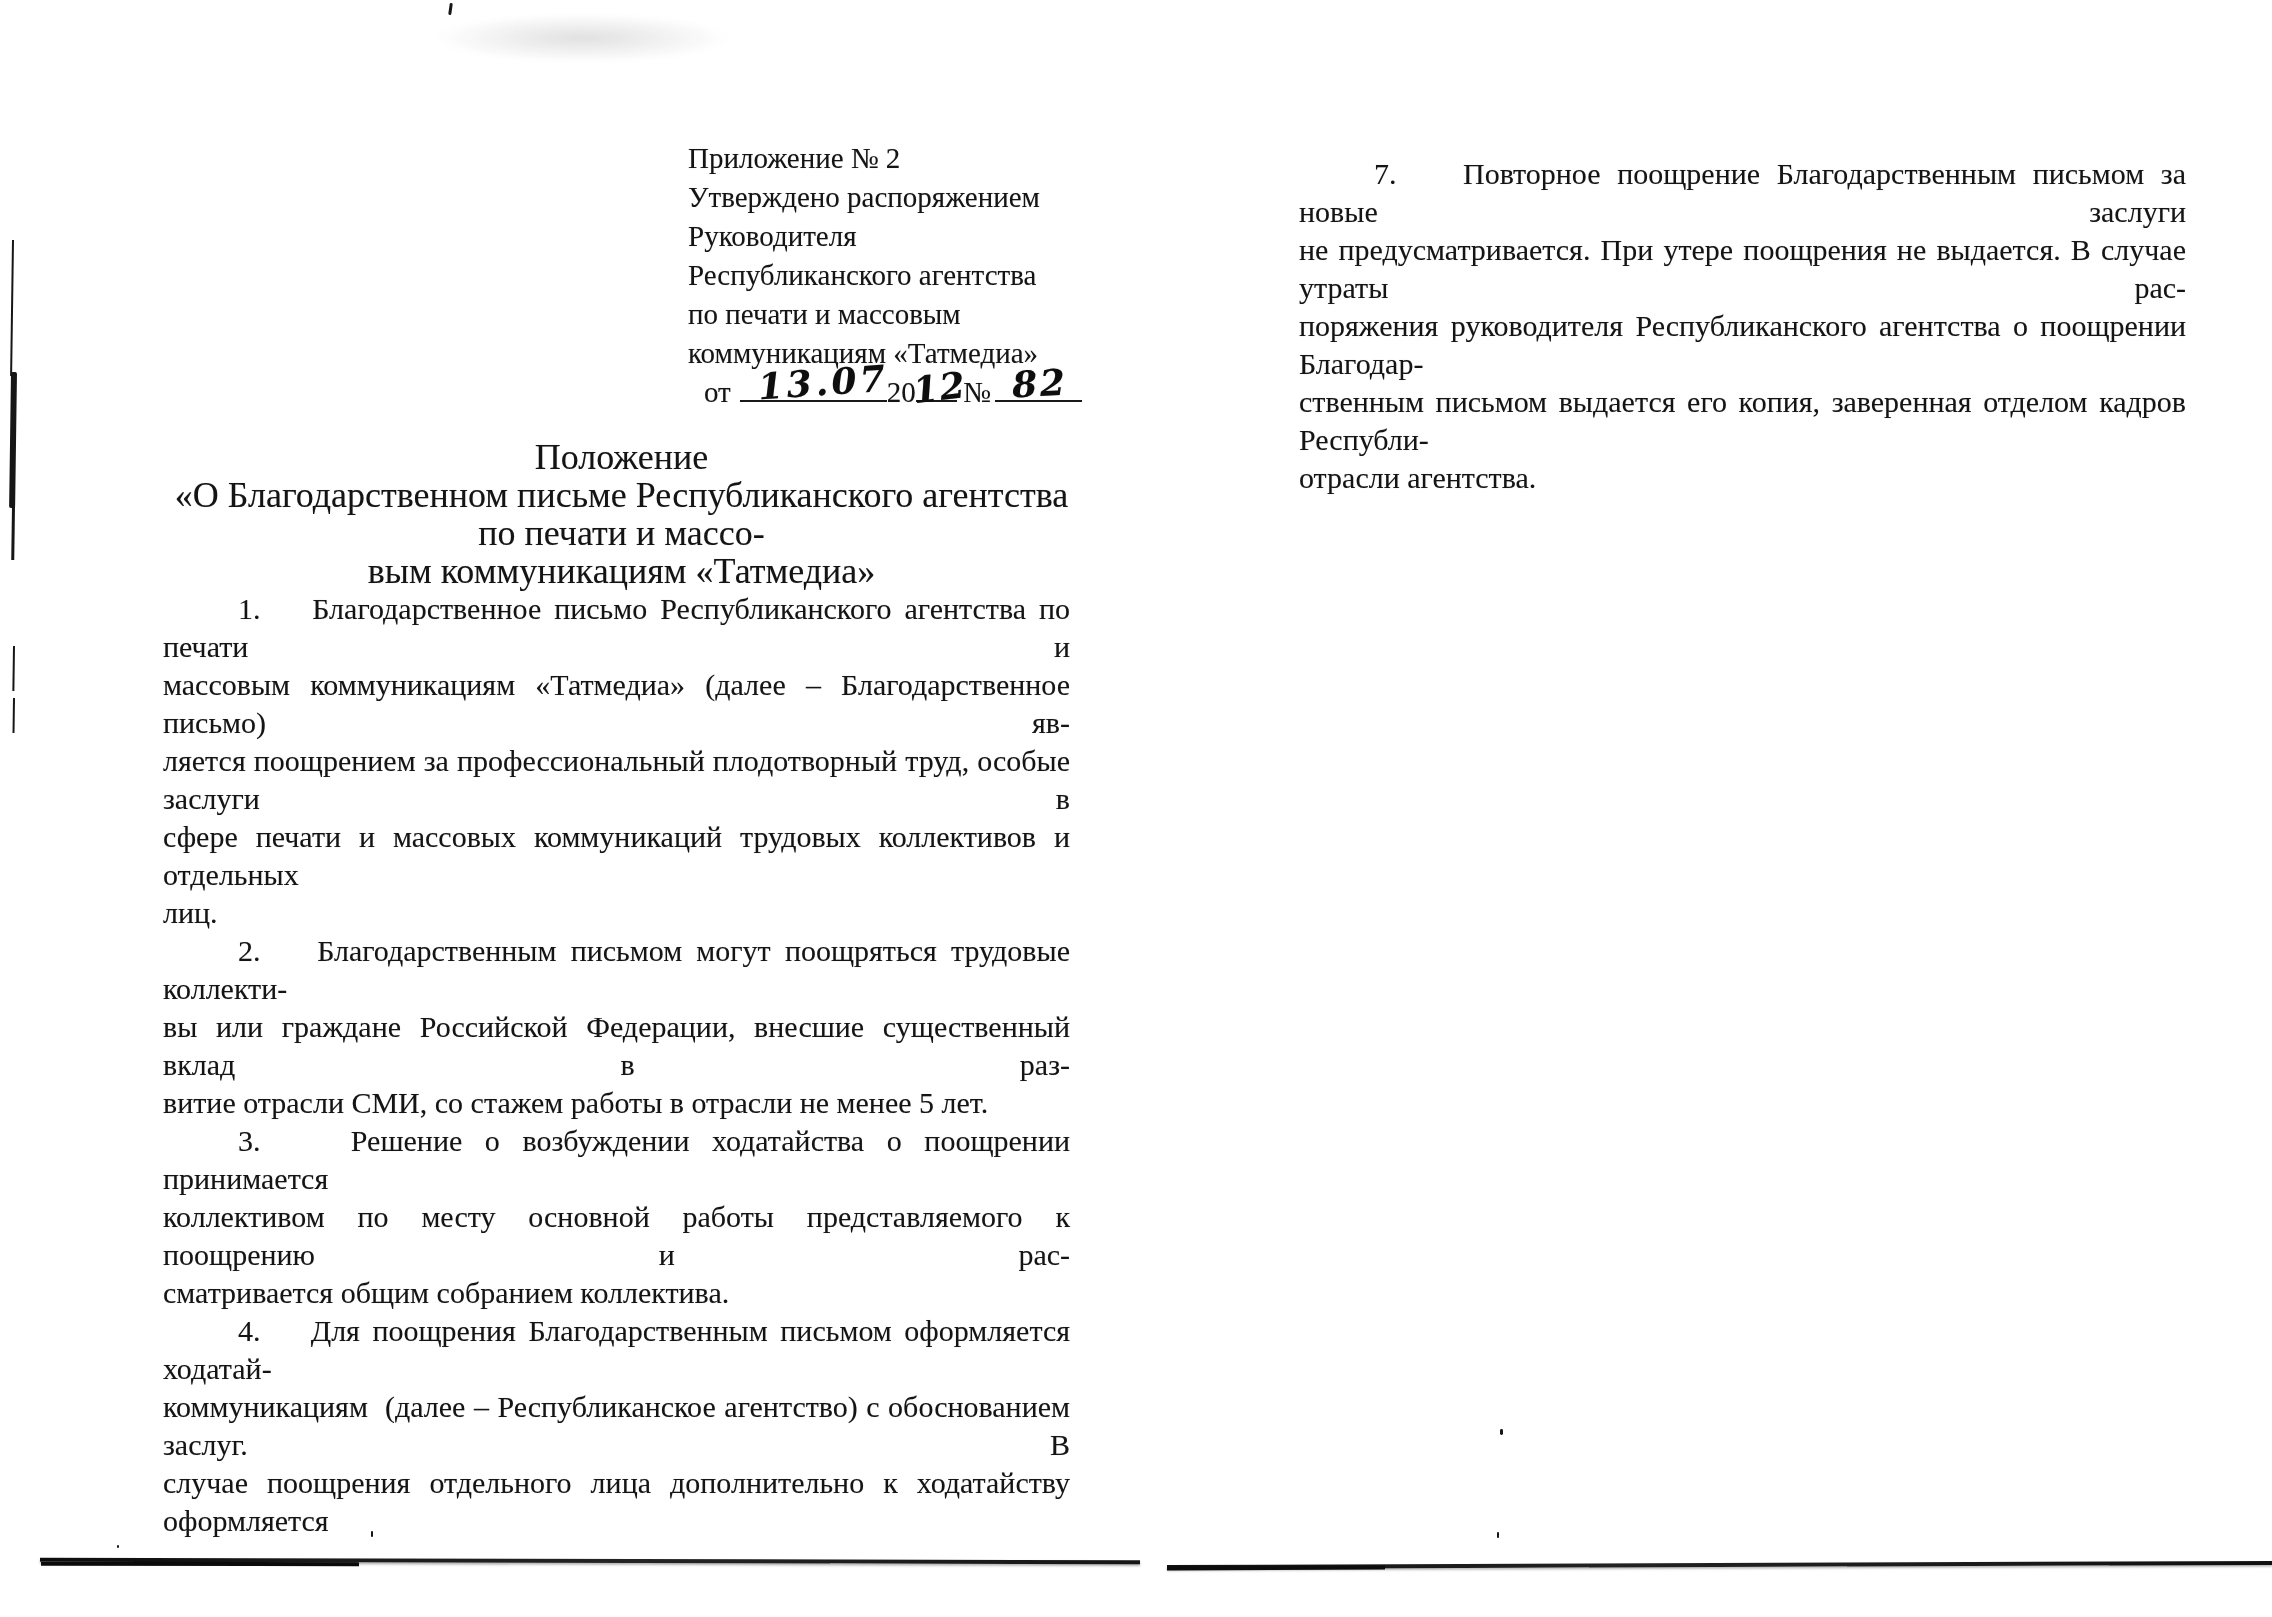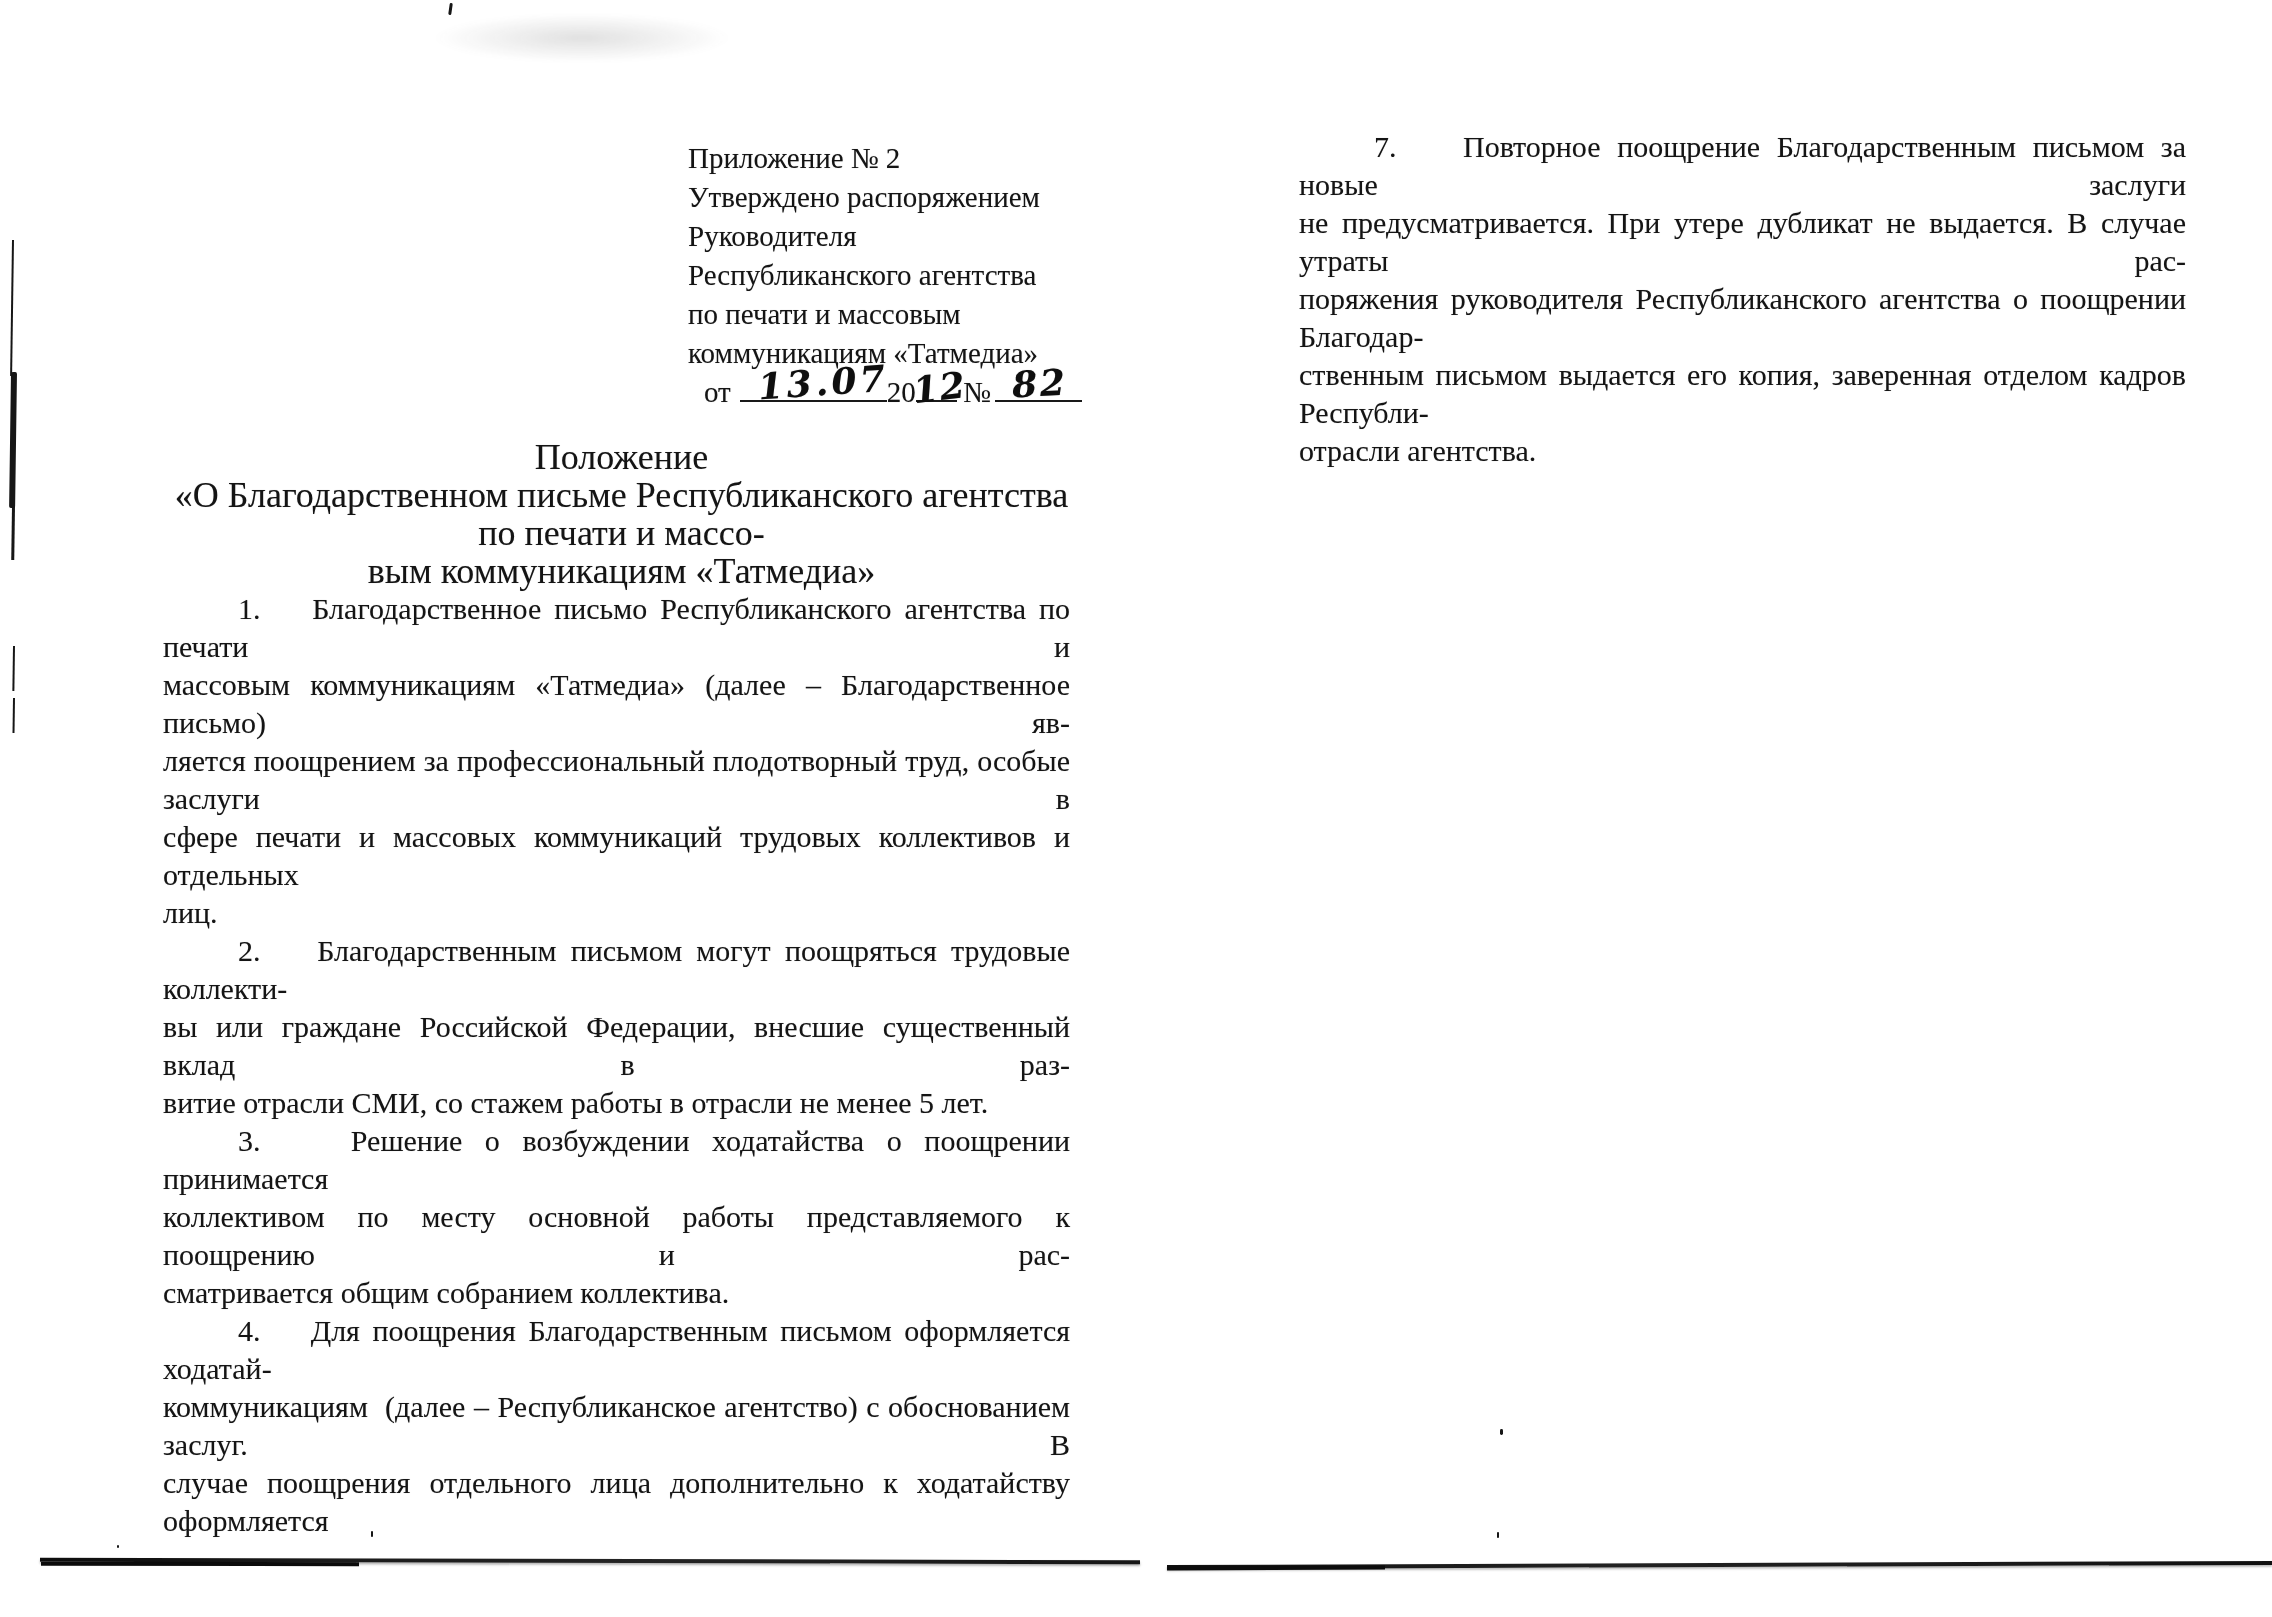--- a/index.html
+++ b/index.html
@@ -44,21 +44,21 @@
     font-size:36px;line-height:38px;text-align:center;
     text-shadow:0 0 0.9px rgba(10,10,10,.28);
   }
   
   .textcol{
     position:absolute;
     font-size:30px;line-height:38px;
     text-shadow:0 0 0.9px rgba(10,10,10,.28);
   }
   .textcol.left{left:163px;top:590px;width:907px;}
-  .textcol.right{left:1299px;top:128px;width:887px;}
+  .textcol.right{left:1299px;top:155px;width:887px;}
   .line{text-align:justify;text-align-last:justify;}
   .line.lastline{text-align-last:left;}
   .line.firstline{text-indent:75px;}
   
   .artifact{position:absolute;background:#161616;}
   .edge-line{transform:rotate(.8deg);transform-origin:top left;}
   .seg1{left:12.3px;top:240px;width:2.3px;height:136px;}
   .seg2{left:10.5px;top:372px;width:6px;height:136px;border-radius:1.8px;}
   .seg3{left:12.3px;top:506px;width:2.7px;height:54px;}
   .seg4{left:13px;top:646px;width:1.8px;height:45px;}
@@ -127,21 +127,21 @@
         <div class="line lastline">сматривается общим собранием коллектива.</div>
         <div class="line firstline">4.&nbsp;&nbsp;&nbsp;&nbsp;Для поощрения Благодарственным письмом оформляется ходатай-</div>
         <div class="line">коммуникациям&nbsp; (далее – Республиканское агентство) с обоснованием заслуг. В</div>
         <div class="line">случае поощрения отдельного лица дополнительно к ходатайству оформляется</div>
       </div>
   </section>
 
   <section class="page">
     <div class="textcol right">
         <div class="line firstline">7.&nbsp;&nbsp;&nbsp;&nbsp;Повторное поощрение Благодарственным письмом за новые заслуги</div>
-        <div class="line">не предусматривается. При утере дубликат не выдается. В случае утраты рас-</div>
+        <div class="line">не предусматривается. При утере поощрения не выдается. В случае утраты рас-</div>
         <div class="line">поряжения руководителя Республиканского агентства о поощрении Благодар-</div>
         <div class="line">ственным письмом выдается его копия, заверенная отделом кадров Республи-</div>
         <div class="line lastline">отрасли агентства.</div>
       </div>
   </section>
 
   <div>
     <div class="artifact edge-line seg1"></div>
     <div class="artifact edge-line seg2"></div>
     <div class="artifact edge-line seg3"></div>

